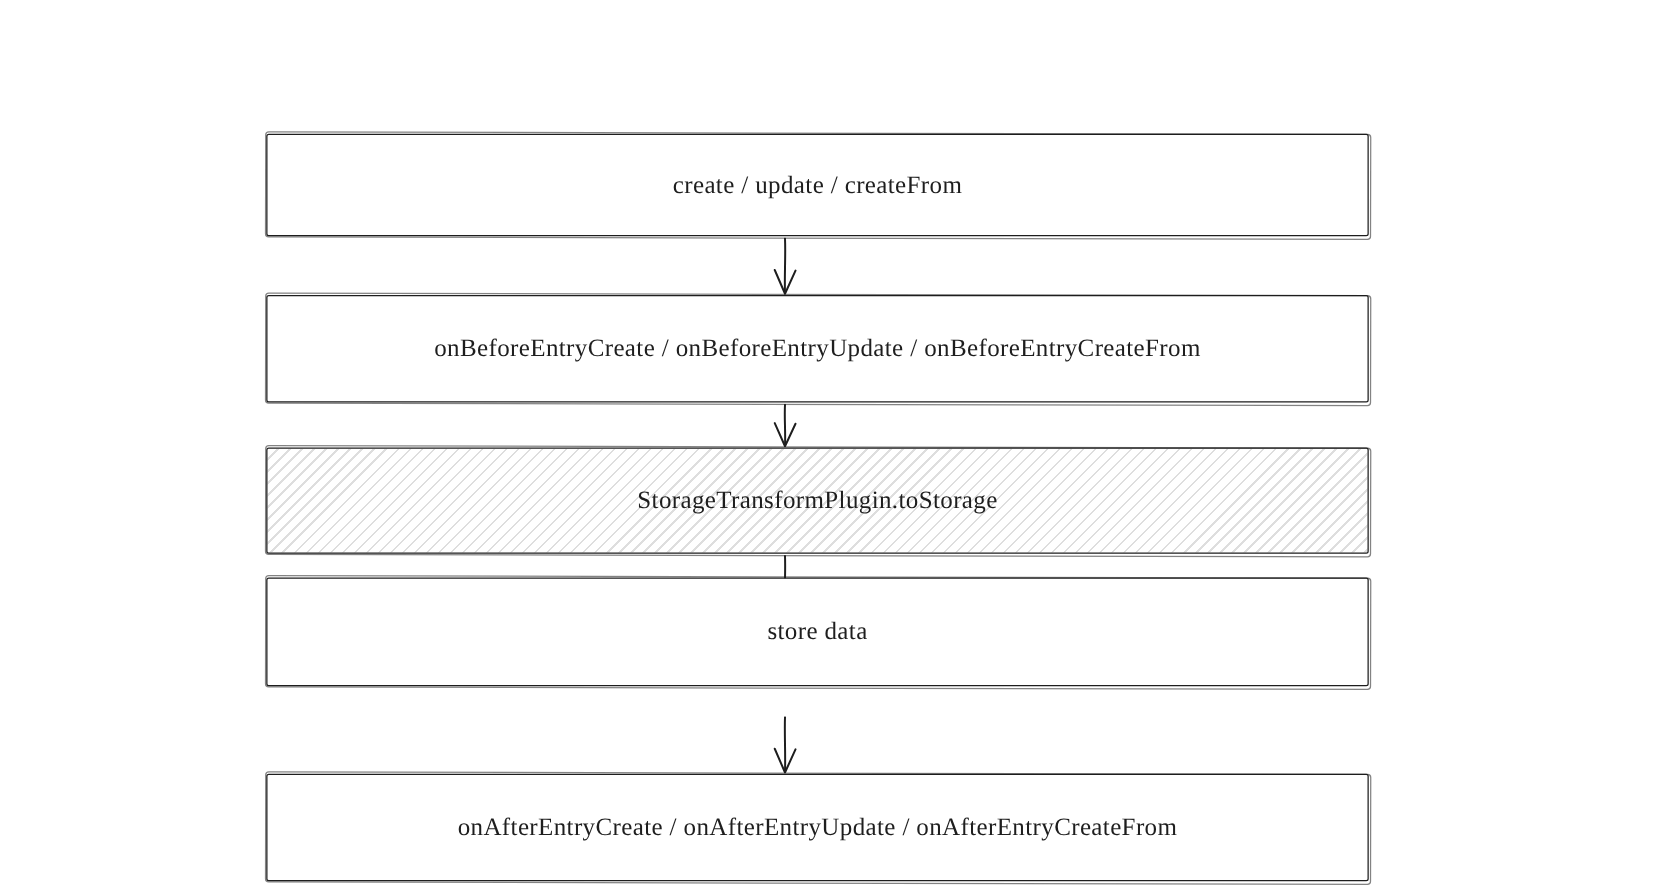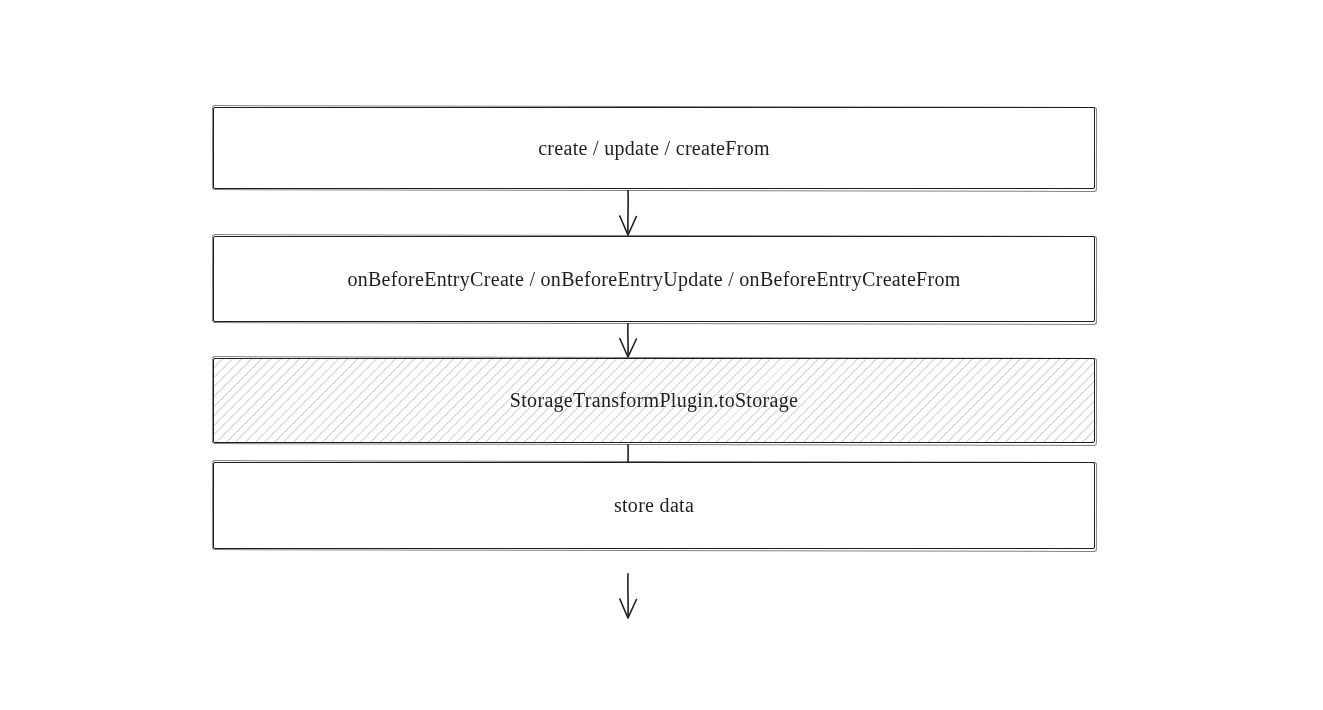--- a/index.html
+++ b/index.html
@@ -124,14 +124,17 @@
     <span class="node-label">store data</span>
   </div>
 
   <div class="arrow arrow-4">
     <svg viewBox="0 0 26 46" preserveAspectRatio="none">
       <path d="M13 0.8 C12.5 14, 13.5 30, 13 44.5"></path>
       <polyline points="4.8,26 13,45 21.4,26.5"></polyline>
     </svg>
   </div>
 
+  <div class="node node-5">
+    <span class="node-label">onAfterEntryCreate / onAfterEntryUpdate / onAfterEntryCreateFrom</span>
+  </div>
 
 </div>
 
 </body></html>

